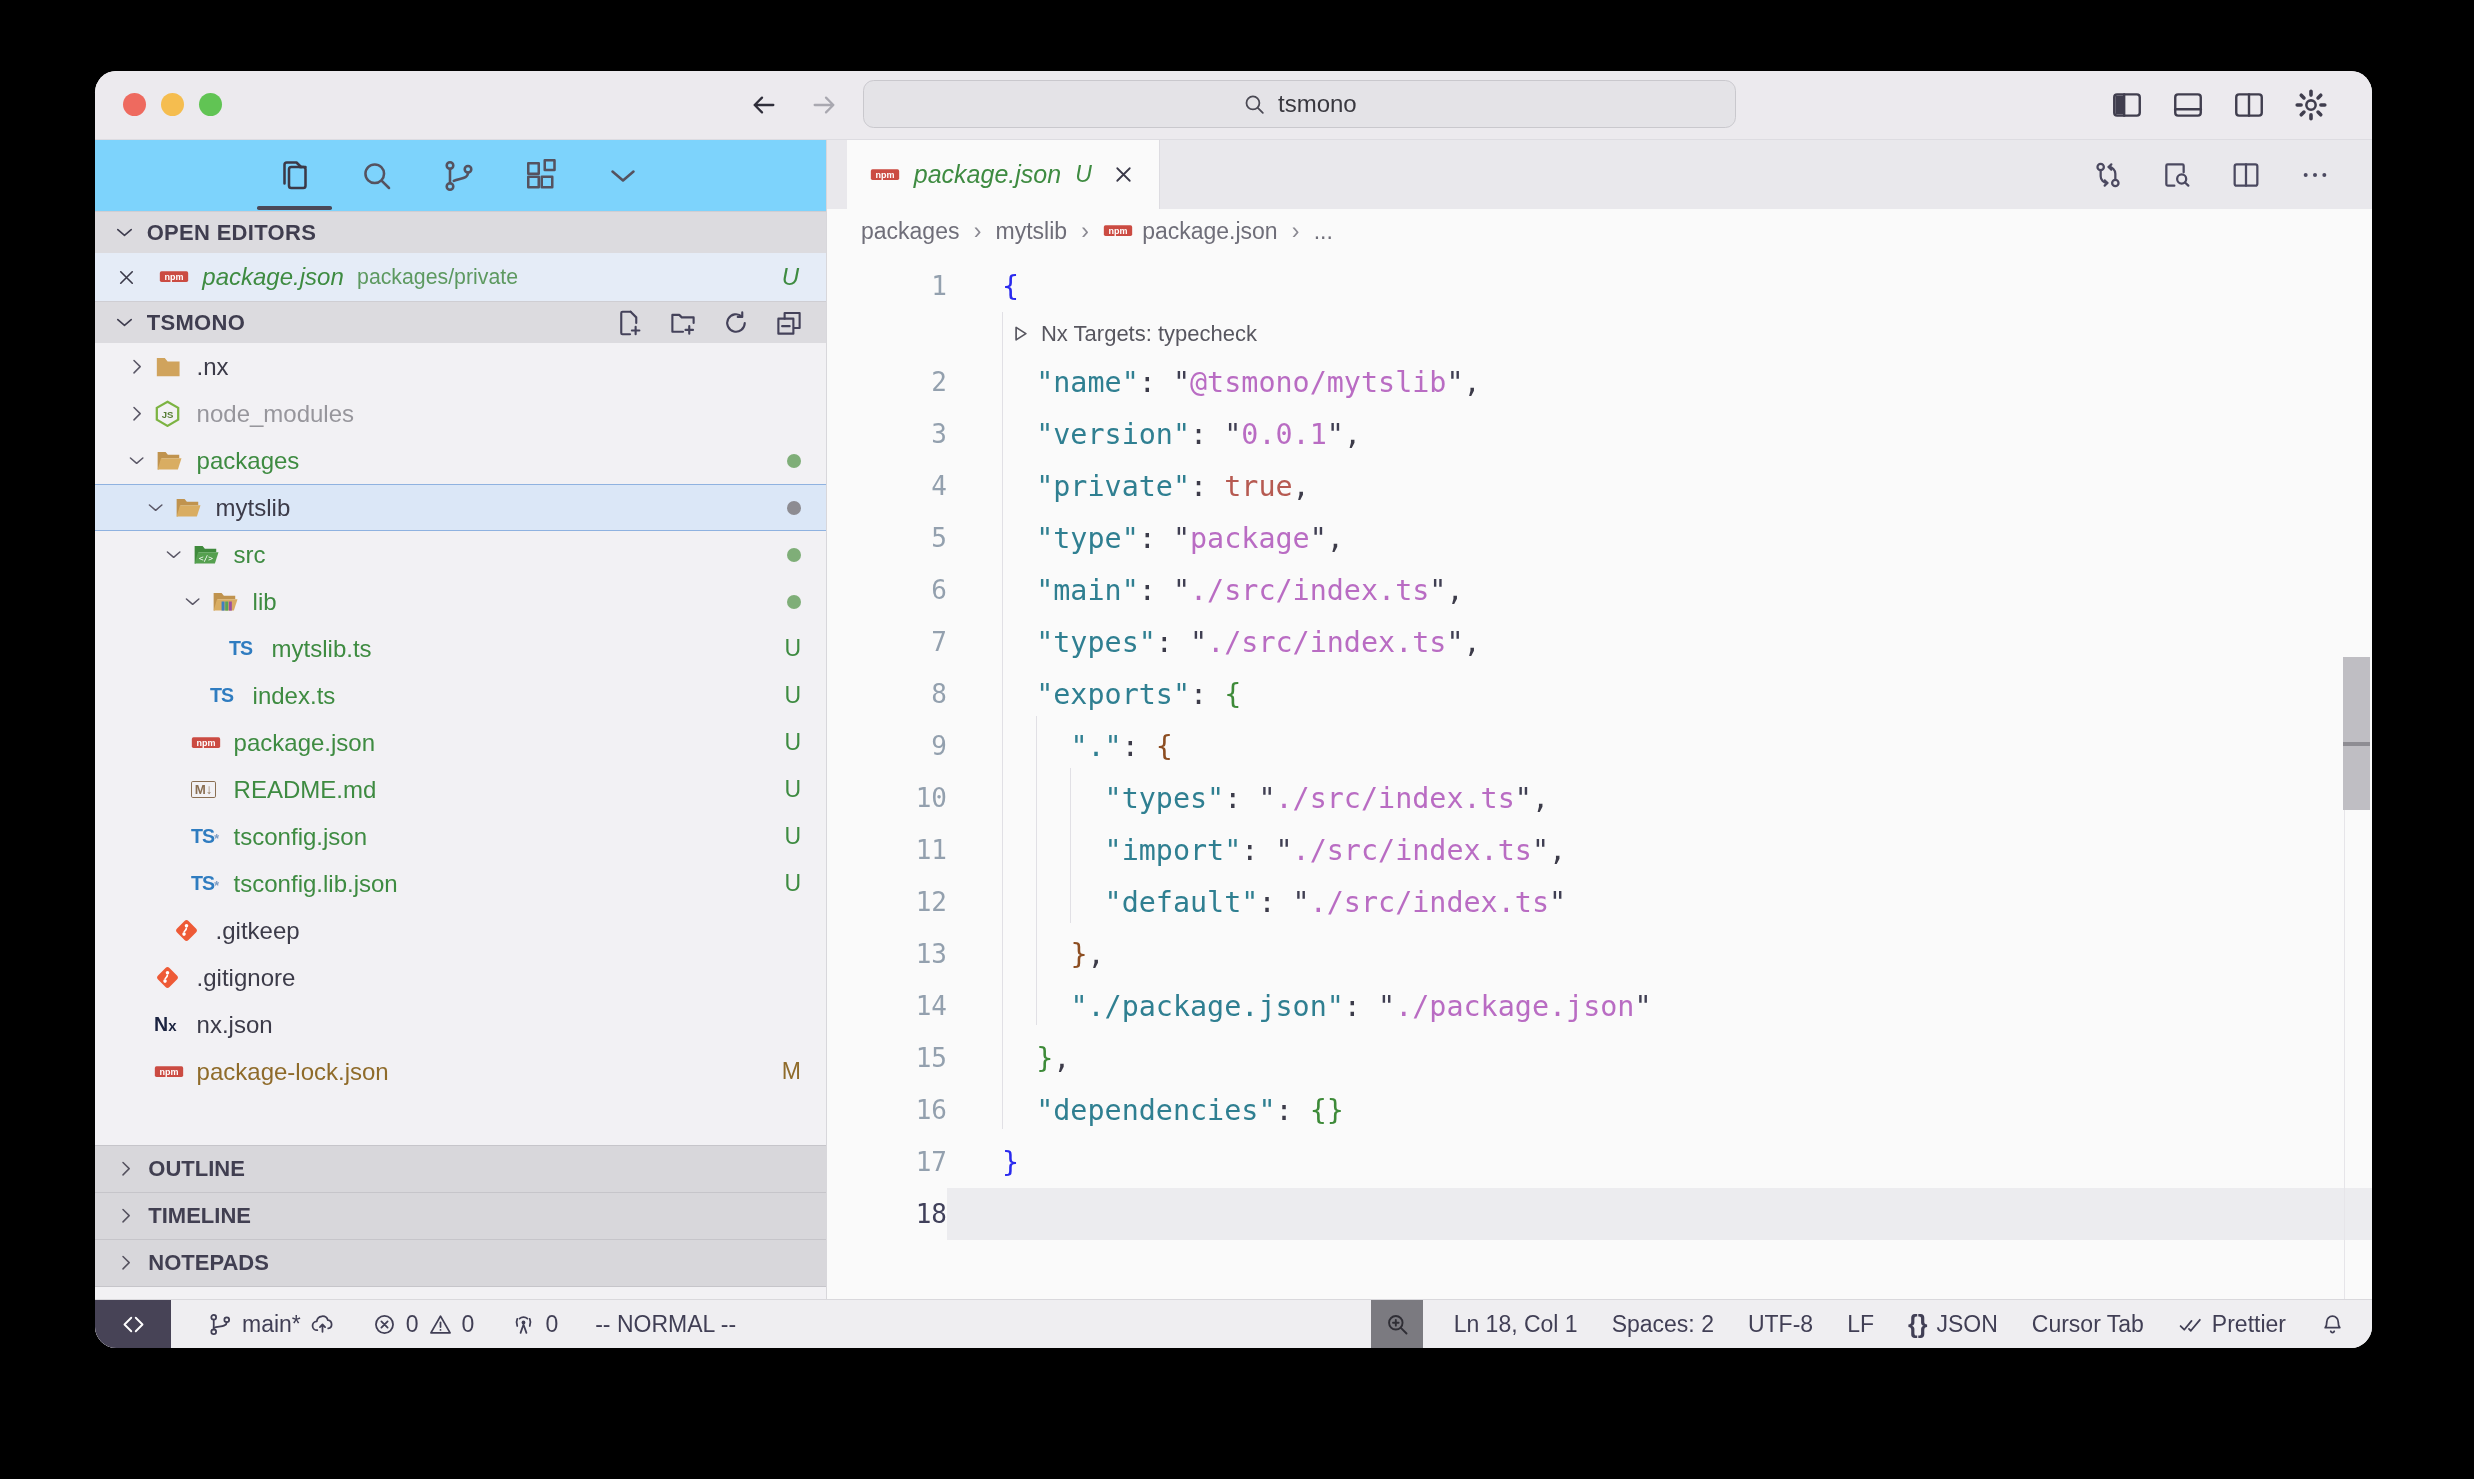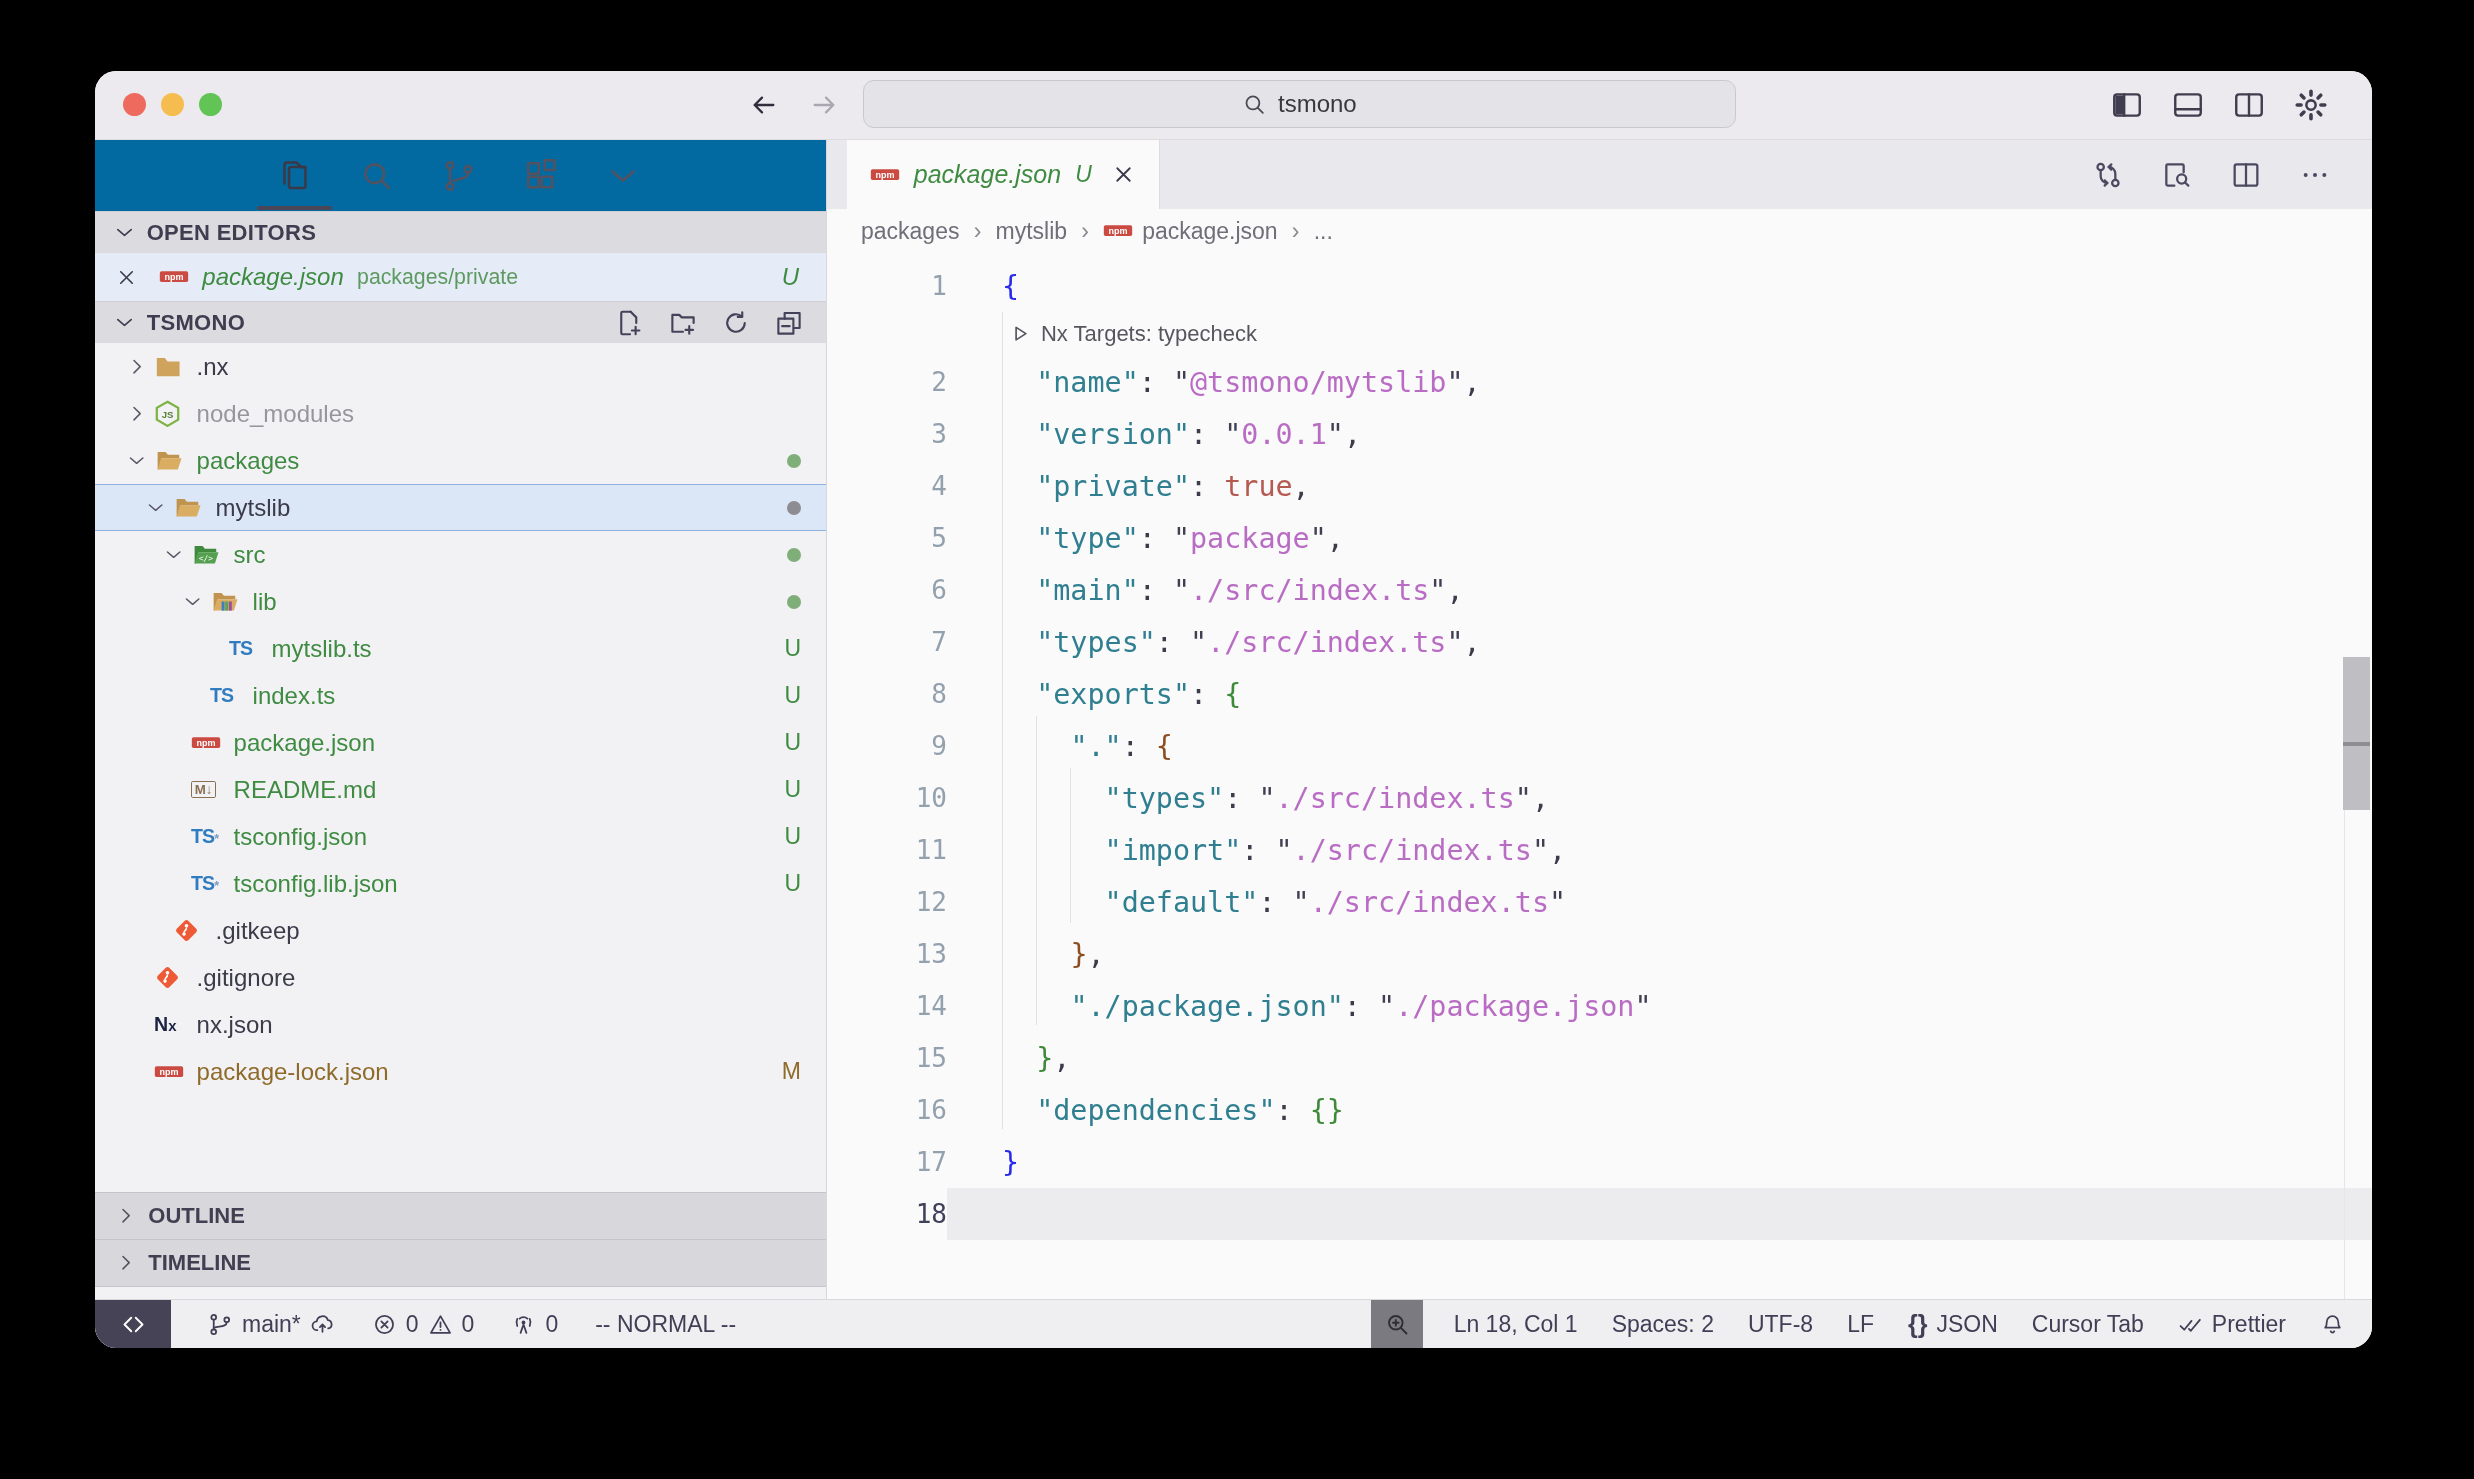--- a/index.html
+++ b/index.html
@@ -11,21 +11,21 @@
   .titlebar{height:68px;flex:none;background:#eceaee;position:relative;border-bottom:0.9px solid #dddce1;}
   .traffic{position:absolute;left:28.4px;top:22px;display:flex;gap:15px;}
   .light{width:23px;height:23px;border-radius:50%;}
   .nav-arrows{position:absolute;left:653px;top:0;height:100%;display:flex;align-items:center;gap:28.4px;}
   .searchbox{position:absolute;left:768px;top:9px;width:871px;height:46px;background:#e4e3e7;
              border:1.8px solid #c9c8cd;border-radius:10.7px;display:flex;align-items:center;justify-content:center;
              gap:10.7px;color:#39383f;font-size:24px;}
   .tb-icons{position:absolute;right:43px;top:0;height:100%;display:flex;align-items:center;gap:27px;color:#403e4e;}
   
   .main{flex:1;display:flex;min-height:0;}
-  .sidebar{width:731px;flex:none;background:#0369a1;border-right:0.9px solid #d8d7db;display:flex;flex-direction:column;}
+  .sidebar{width:731px;flex:none;background:#7dd3fc;border-right:0.9px solid #d8d7db;display:flex;flex-direction:column;}
   .activity{height:71px;flex:none;display:flex;align-items:center;gap:43px;padding-left:180px;color:#55525f;}
   .act{position:relative;width:39px;height:39px;display:flex;align-items:center;justify-content:center;}
   .act.active{color:#3b3947;}
   .act.active::after{content:"";position:absolute;left:-18px;right:-18px;bottom:-15px;height:3.6px;background:#4a4858;border-radius:1.8px;}
   .sec-head{height:41px;flex:none;background:#dcdbdf;display:flex;align-items:center;gap:10.7px;
             padding:0 18px;font-weight:bold;font-size:22px;color:#403e50;letter-spacing:0.3px;border-top:0.9px solid #cfced3;color:#3f3d4f;}
   .sec-head .sh-actions{margin-left:auto;display:flex;gap:23px;color:#44425a;padding-right:3.6px;}
   .oe-row{height:48px;flex:none;background:#e5ecf7;display:flex;align-items:center;gap:13.3px;padding-left:64px;font-size:24px;position:relative;}
   .oe-name{font-style:italic;color:#3e8b41;}
   .oe-path{color:#5d9960;font-size:21.3px;}
@@ -444,20 +444,28 @@
             <span>OUTLINE</span>
           </div>
           <div class="bsec">
             <span style="display:flex;color:#55525f">
               <svg width="21.3" height="21.3" viewBox="0 0 24 24" fill="none" stroke="currentColor" stroke-width="1.7" stroke-linecap="round" stroke-linejoin="round">
                 <path d="M9 5l7 7-7 7"></path>
               </svg>
             </span>
             <span>TIMELINE</span>
           </div>
+          <div class="bsec">
+            <span style="display:flex;color:#55525f">
+              <svg width="21.3" height="21.3" viewBox="0 0 24 24" fill="none" stroke="currentColor" stroke-width="1.7" stroke-linecap="round" stroke-linejoin="round">
+                <path d="M9 5l7 7-7 7"></path>
+              </svg>
+            </span>
+            <span>NOTEPADS</span>
+          </div>
           <div class="sb-filler"></div>
         </div>
     </aside>
 
     <section class="editor">
       <div class="tabbar">
         <div class="tab">
           <span id="tab-npm">
               <svg width="30" height="21.3" viewBox="0 0 18 8" style="font-size:28px">
                 <rect x="0.5" y="0.8" width="17" height="6.4" rx="1" fill="#cb4b42"></rect>

